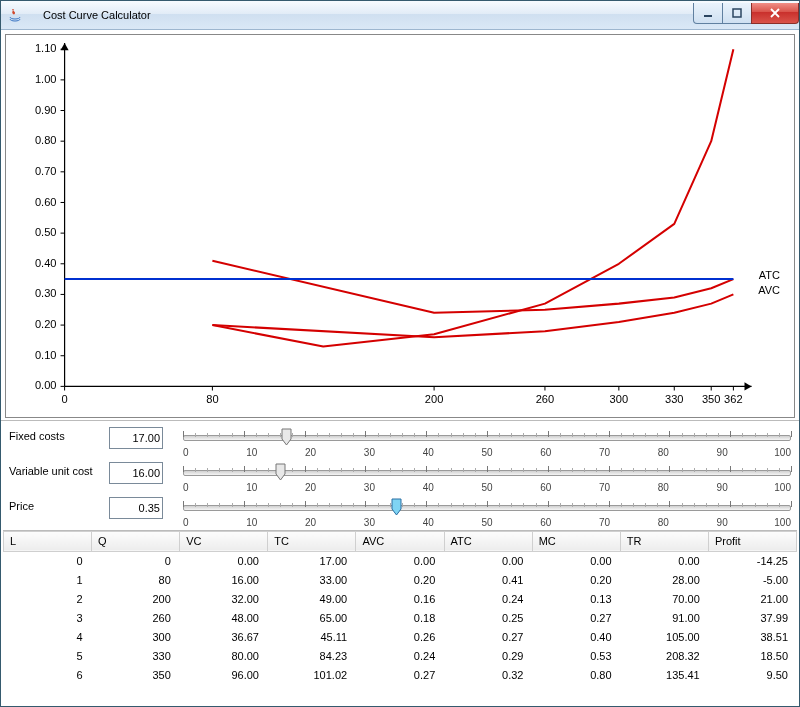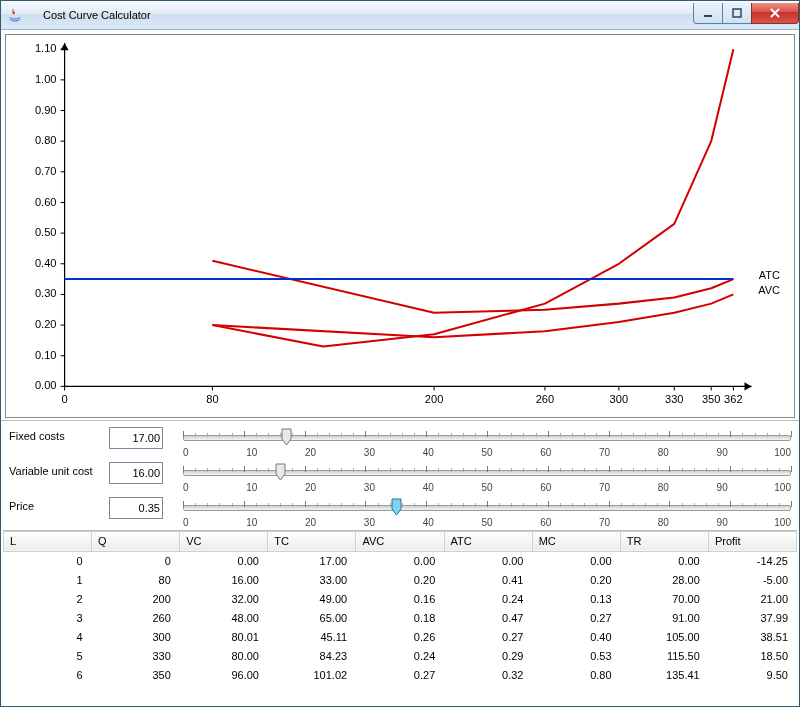--- a/index.html
+++ b/index.html
@@ -469,45 +469,45 @@
                 <td>0.13</td>
                 <td>70.00</td>
                 <td>21.00</td>
               </tr>
               <tr>
                 <td>3</td>
                 <td>260</td>
                 <td>48.00</td>
                 <td>65.00</td>
                 <td>0.18</td>
-                <td>0.47</td>
+                <td>0.25</td>
                 <td>0.27</td>
                 <td>91.00</td>
                 <td>37.99</td>
               </tr>
               <tr>
                 <td>4</td>
                 <td>300</td>
-                <td>80.01</td>
+                <td>36.67</td>
                 <td>45.11</td>
                 <td>0.26</td>
                 <td>0.27</td>
                 <td>0.40</td>
                 <td>105.00</td>
                 <td>38.51</td>
               </tr>
               <tr>
                 <td>5</td>
                 <td>330</td>
                 <td>80.00</td>
                 <td>84.23</td>
                 <td>0.24</td>
                 <td>0.29</td>
                 <td>0.53</td>
-                <td>115.50</td>
+                <td>208.32</td>
                 <td>18.50</td>
               </tr>
               <tr>
                 <td>6</td>
                 <td>350</td>
                 <td>96.00</td>
                 <td>101.02</td>
                 <td>0.27</td>
                 <td>0.32</td>
                 <td>0.80</td>

